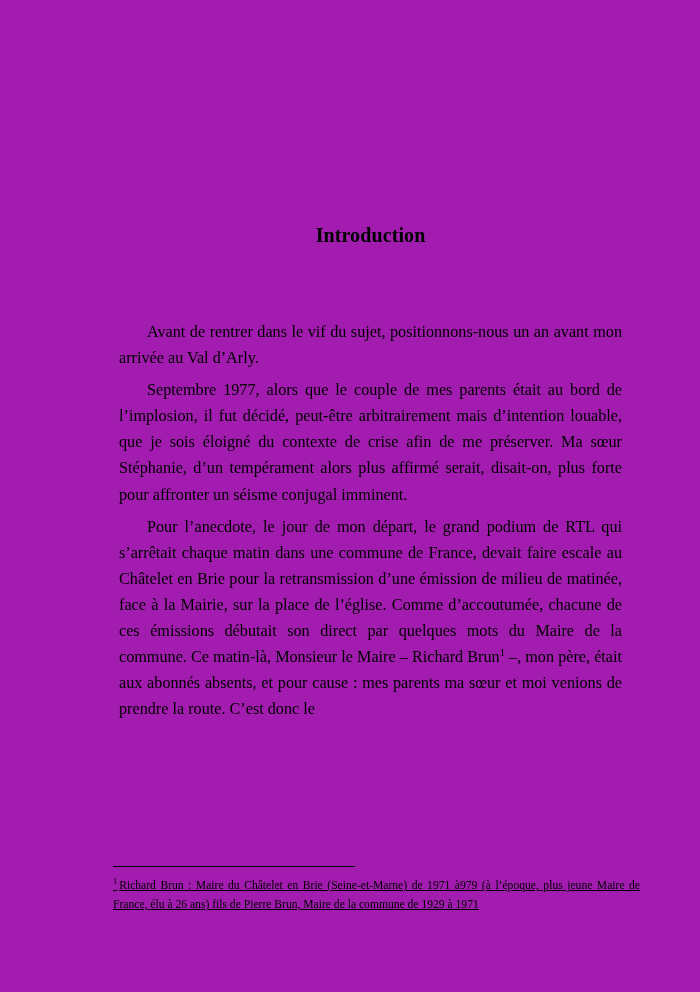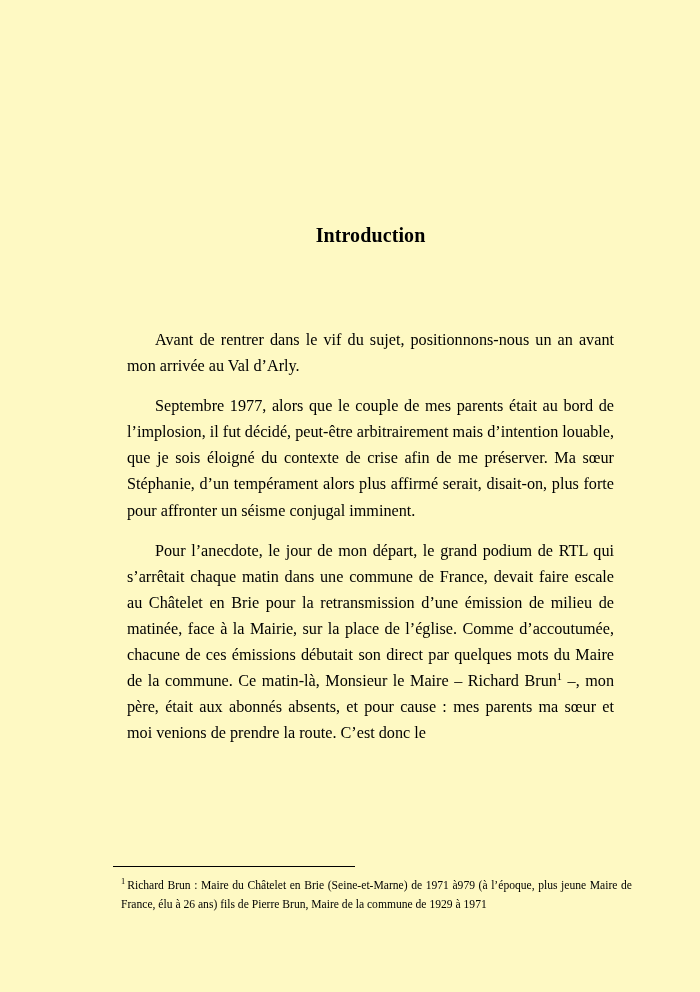--- a/index.html
+++ b/index.html
@@ -17,21 +17,21 @@
     color: #000000;
     -webkit-font-smoothing: antialiased;
   }
 
   .page {
     position: absolute;
     left: 0;
     top: 0;
     width: 700px;
     height: 992px;
-    background: #fef9c3;
+    background: #a21caf;
   }
 
   
   .chapter-title {
     position: absolute;
     left: 113px;
     top: 209px;
     width: 515px;
     text-align: center;
     font-size: 20px;
@@ -46,21 +46,21 @@
     left: 113px;
     top: 313px;
     width: 515px;
     font-size: 16.2px;
     line-height: 26.1px;
     text-align: justify;
     text-justify: inter-word;
     hyphens: none;
   }
   .body-block p {
-    margin: 14px;
+    margin: 6px;
     text-indent: 28px;
   }
   .body-block p:last-child {
     
   }
 
   sup.fn-ref {
     font-size: 10.5px;
     vertical-align: super;
     line-height: 0;
@@ -78,21 +78,22 @@
     height: 0;
     border: none;
     border-top: 1.4px solid #000000;
     margin: 0 0 9px 0;
   }
   .footnote-text {
     font-size: 11.6px;
     line-height: 19px;
     text-align: justify;
     text-justify: inter-word;
-    margin: 8px;
+    margin: 0;
+    text-decoration: underline;
   }
   .footnote-text sup.fn-num {
     font-size: 8.4px;
     vertical-align: super;
     line-height: 0;
     margin-right: 2px;
   }
 </style>
 </head>
 <body>

